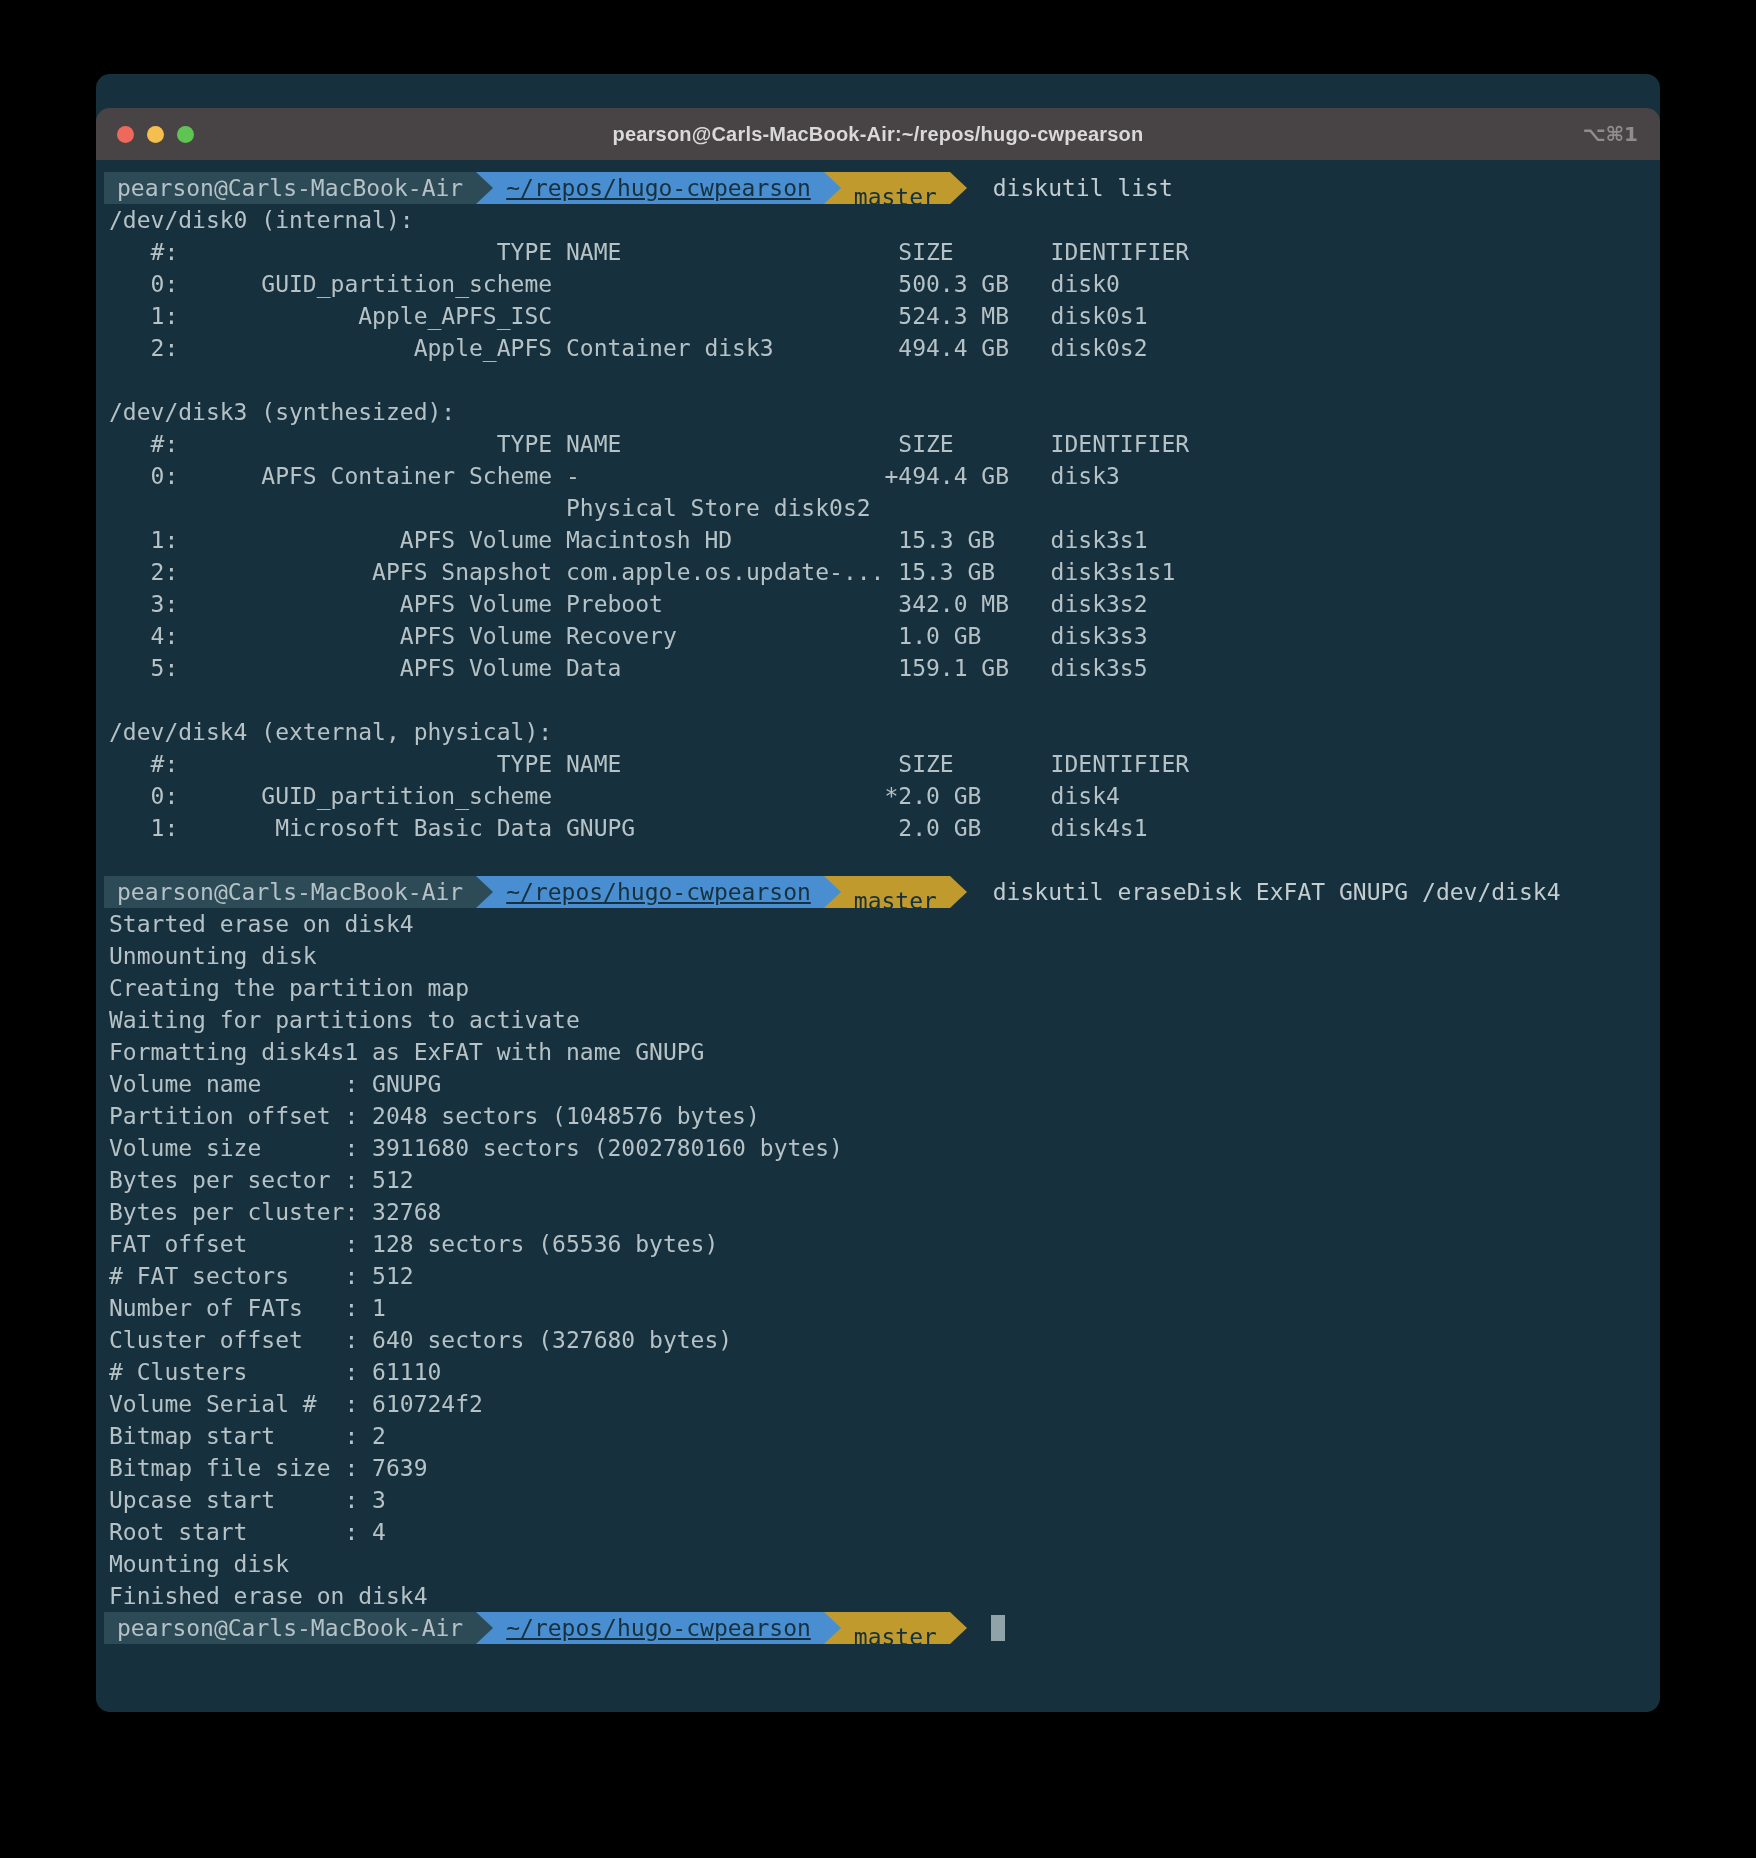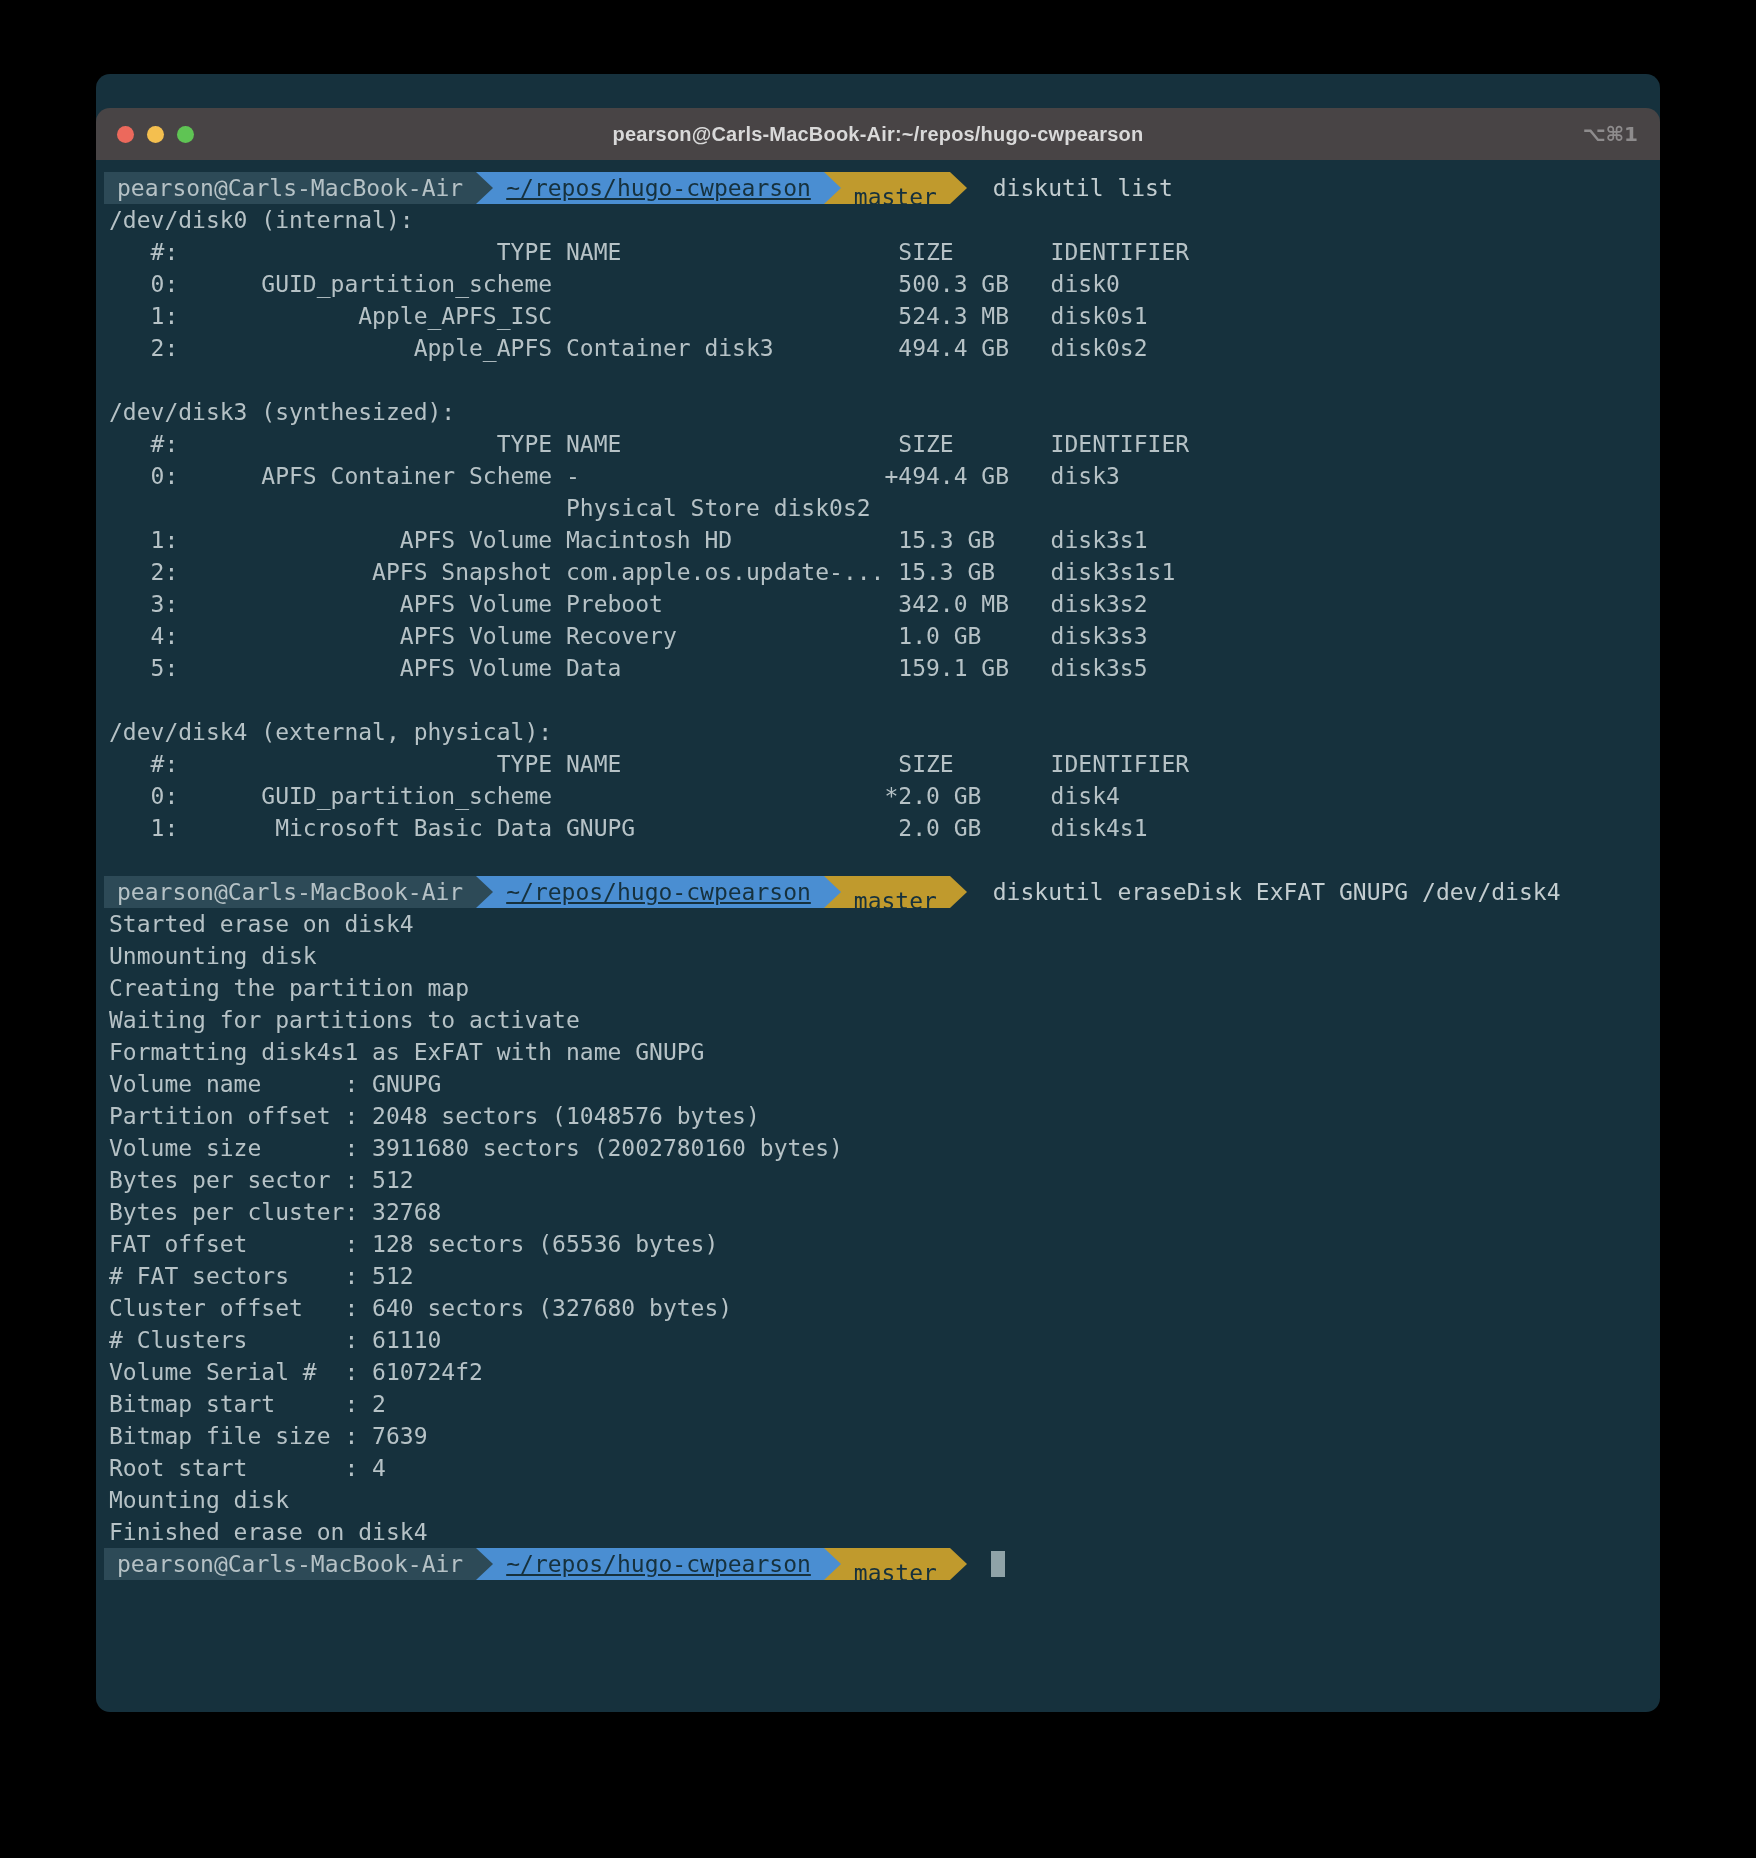--- a/index.html
+++ b/index.html
@@ -144,25 +144,27 @@
       <div class="line">Creating the partition map</div>
       <div class="line">Waiting for partitions to activate</div>
       <div class="line">Formatting disk4s1 as ExFAT with name GNUPG</div>
       <div class="line">Volume name      : GNUPG</div>
       <div class="line">Partition offset : 2048 sectors (1048576 bytes)</div>
       <div class="line">Volume size      : 3911680 sectors (2002780160 bytes)</div>
       <div class="line">Bytes per sector : 512</div>
       <div class="line">Bytes per cluster: 32768</div>
       <div class="line">FAT offset       : 128 sectors (65536 bytes)</div>
       <div class="line"># FAT sectors    : 512</div>
+      <div class="line">Number of FATs   : 1</div>
       <div class="line">Cluster offset   : 640 sectors (327680 bytes)</div>
       <div class="line"># Clusters       : 61110</div>
       <div class="line">Volume Serial #  : 610724f2</div>
       <div class="line">Bitmap start     : 2</div>
       <div class="line">Bitmap file size : 7639</div>
+      <div class="line">Upcase start     : 3</div>
       <div class="line">Root start       : 4</div>
       <div class="line">Mounting disk</div>
       <div class="line">Finished erase on disk4</div>
       <div class="prompt-row">
     <span class="seg host">pearson@Carls-MacBook-Air</span>
     <span class="arr a1"></span>
     <span class="seg path">~/repos/hugo-cwpearson</span>
     <span class="arr a2"></span>
     <span class="seg branch">
       <svg class="branch-svg" width="15" height="24" viewBox="0 0 15 24">

